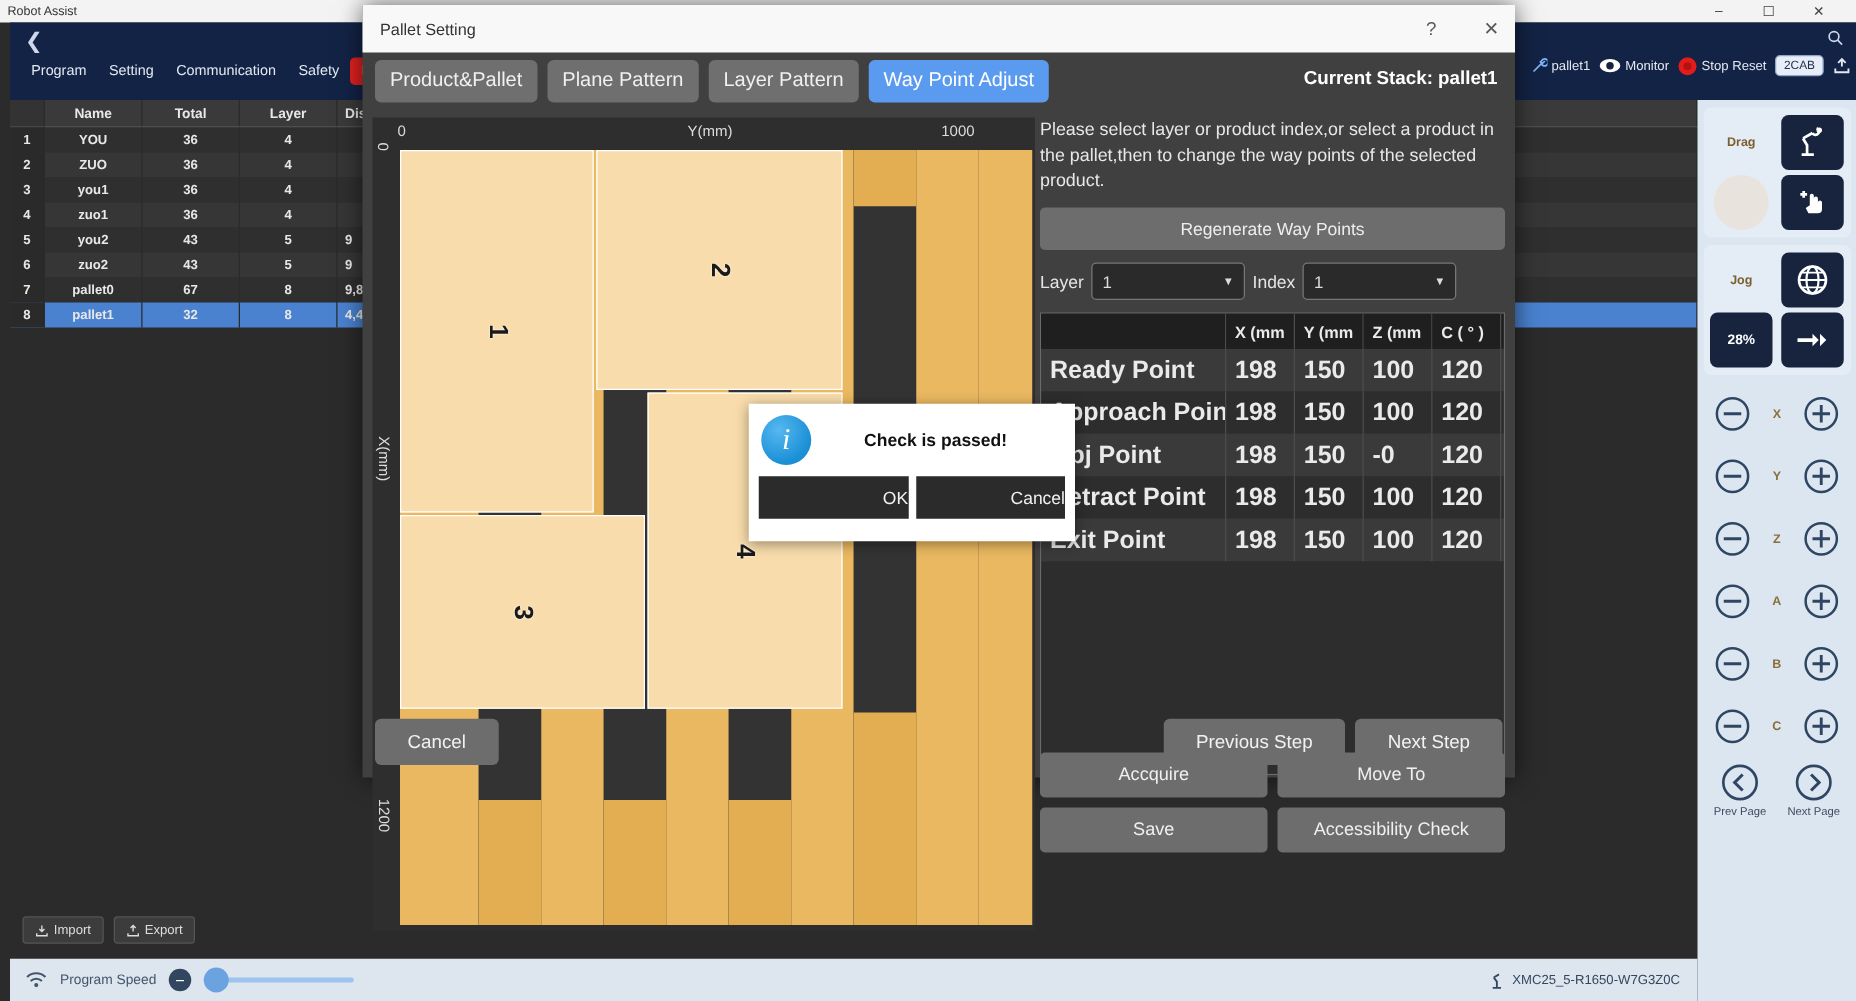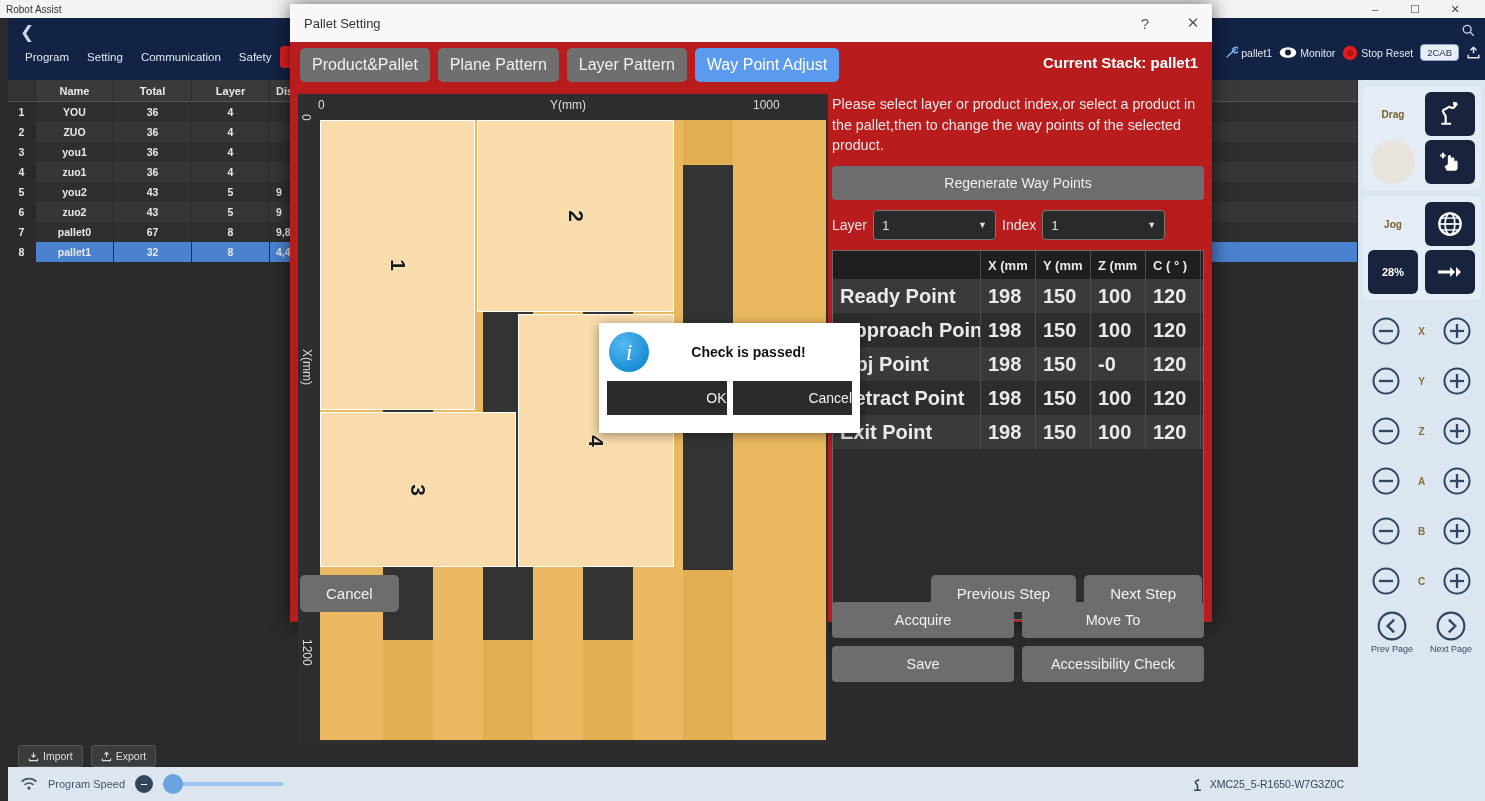--- a/index.html
+++ b/index.html
@@ -49,21 +49,21 @@
   .bt-row.sel { background: #4a82d0; }
   .bt-c { display: flex; align-items: center; justify-content: center;
           color: #e8e8e8; font-size: 10.5px; font-weight: bold; border-right: 1px solid #2b2b2b; }
   .bt-head .bt-c { font-size: 11px; }
   .c-idx { width: 28px; background: #333; }
   .bt-row .c-idx { background: #2a2a2a; }
   .bt-row.sel .c-idx { background: #2a2a2a; }
   .c-name { width: 78px; } .c-total { width: 78px; } .c-layer { width: 78px; }
   .c-dis { width: 1088px; justify-content: flex-start; padding-left: 6px; }
 
-  .bg-bottom { position: absolute; left: 8px; bottom: 34px; height: 34px; display: flex; align-items: flex-end; gap: 8px; padding-left: 10px; }
+  .bg-bottom { position: absolute; left: 8px; bottom: 34px; height: 34px; display: flex; align-items: flex-start; gap: 8px; padding-left: 10px; }
   .sm-btn { background: #3c3c3c; border: 1px solid #555; border-radius: 3px; color: #ddd; font-size: 10.5px;
             padding: 4px 9px; display: flex; align-items: center; gap: 4px; }
   .bg-bottom-right { position: absolute; right: 127px; bottom: 34px; height: 34px; display: flex; align-items: center; gap: 8px; }
 
   .statusbar { position: absolute; left: 8px; bottom: 0px; width: 1350px; height: 34px;
                background: #dde5ee; display: flex; align-items: center; padding: 0 12px; gap: 10px; }
   .status-label { color: #44556e; font-size: 11px; }
   .slider-track { width: 120px; height: 4px; background: #9dc3ef; border-radius: 2px; position: relative; }
   .slider-thumb { position: absolute; left: 0px; top: -8px; width: 20px; height: 20px; border-radius: 50%; background: #6aa3e0; }
   .minus-dark { width: 18px; height: 18px; border-radius: 50%; background: #33465f; display: flex; align-items: center; justify-content: center; color: #fff; font-size: 13px; }
@@ -82,21 +82,21 @@
   .pct { font-size: 11px; font-weight: bold; color: #fff; }
   .axis-row { width: 118px; display: flex; align-items: center; justify-content: space-around; height: 50px; }
   .axis-letter { color: #8a6f3a; font-size: 10px; font-weight: bold; }
   .rnd-btn { width: 30px; height: 30px; }
   .page-row { width: 118px; display: flex; align-items: center; justify-content: space-around; margin-top: 4px; }
   .page-cell { display: flex; flex-direction: column; align-items: center; gap: 2px; }
   .page-text { font-size: 9px; color: #3c4a60; }
 
   
   .pallet-win { position: absolute; left: 290px; top: 4px; width: 922px; height: 618px;
-                background: #b91c1c; box-shadow: 0 0 18px rgba(0,0,0,.6); }
+                background: #404040; box-shadow: 0 0 18px rgba(0,0,0,.6); }
   .pw-title { height: 38px; background: #f8f8f8; display: flex; align-items: center; padding-left: 14px;
               color: #333; font-size: 13px; position: relative; }
   .pw-ctrls { position: absolute; right: 8px; top: 0; height: 38px; display: flex; align-items: center; gap: 26px; }
   .pw-ctrl { color: #5a5a5a; font-size: 15px; width: 22px; text-align: center; }
 
   .pw-tabs { position: absolute; top: 44px; left: 10px; display: flex; gap: 8px; align-items: center; }
   .tab { background: #6f6f6f; color: #f0f0f0; font-size: 16px; border-radius: 5px;
          padding: 8px 12px; white-space: nowrap; }
   .tab.active { background: #5b9bef; color: #fff; }
   .stack-label { position: absolute; top: 50px; right: 14px; color: #fff; font-size: 15px; font-weight: bold; }

